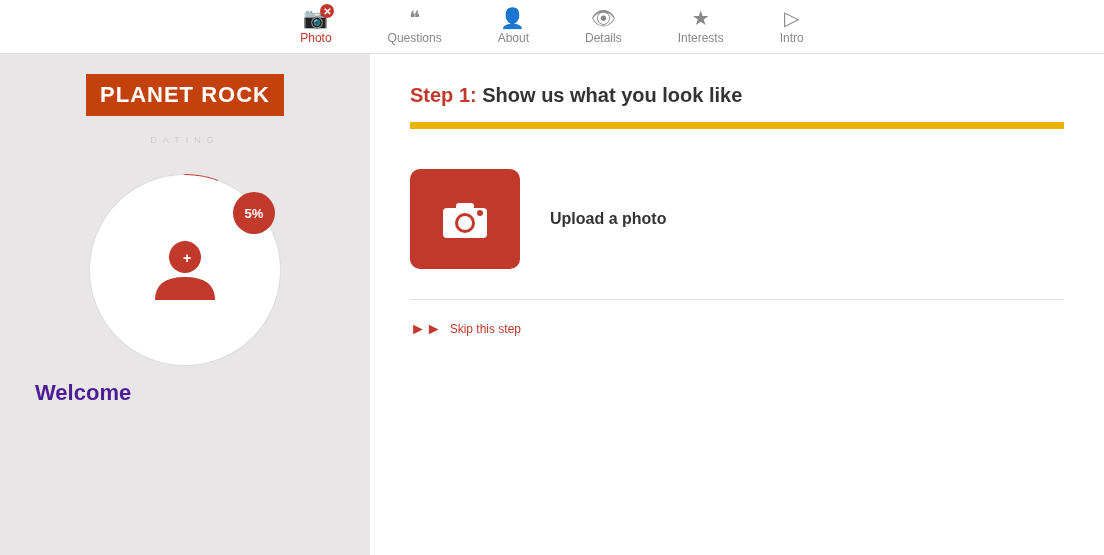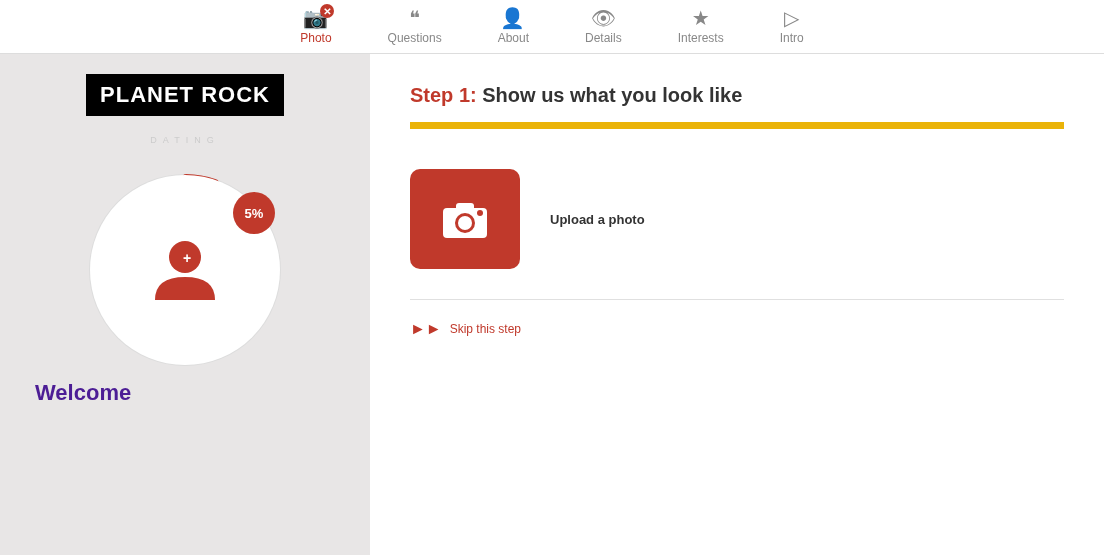--- a/index.html
+++ b/index.html
@@ -82,21 +82,21 @@
       padding: 20px 25px;
       display: flex;
       flex-direction: column;
       align-items: center;
       flex-shrink: 0;
     }
     .logo-container {
       margin-bottom: 15px;
     }
     .logo-box {
-      background: #000000;
+      background: #c2410c;
       padding: 8px 14px;
       display: inline-block;
       position: relative;
     }
     .logo-text {
       color: white;
       font-size: 22px;
       font-weight: 900;
       font-family: Arial Black, Arial, sans-serif;
       letter-spacing: 1px;
@@ -202,21 +202,21 @@
       border-radius: 10px;
       width: 110px;
       height: 100px;
       display: flex;
       align-items: center;
       justify-content: center;
       cursor: pointer;
       flex-shrink: 0;
     }
     .upload-label {
-      font-size: 13px;
+      font-size: 16px;
       font-weight: bold;
       color: #333;
       min-width: 160px;
     }
     .upload-description {
       color: #555;
       font-size: 14px;
       text-align: right;
       flex: 1;
       line-height: 1.5;

